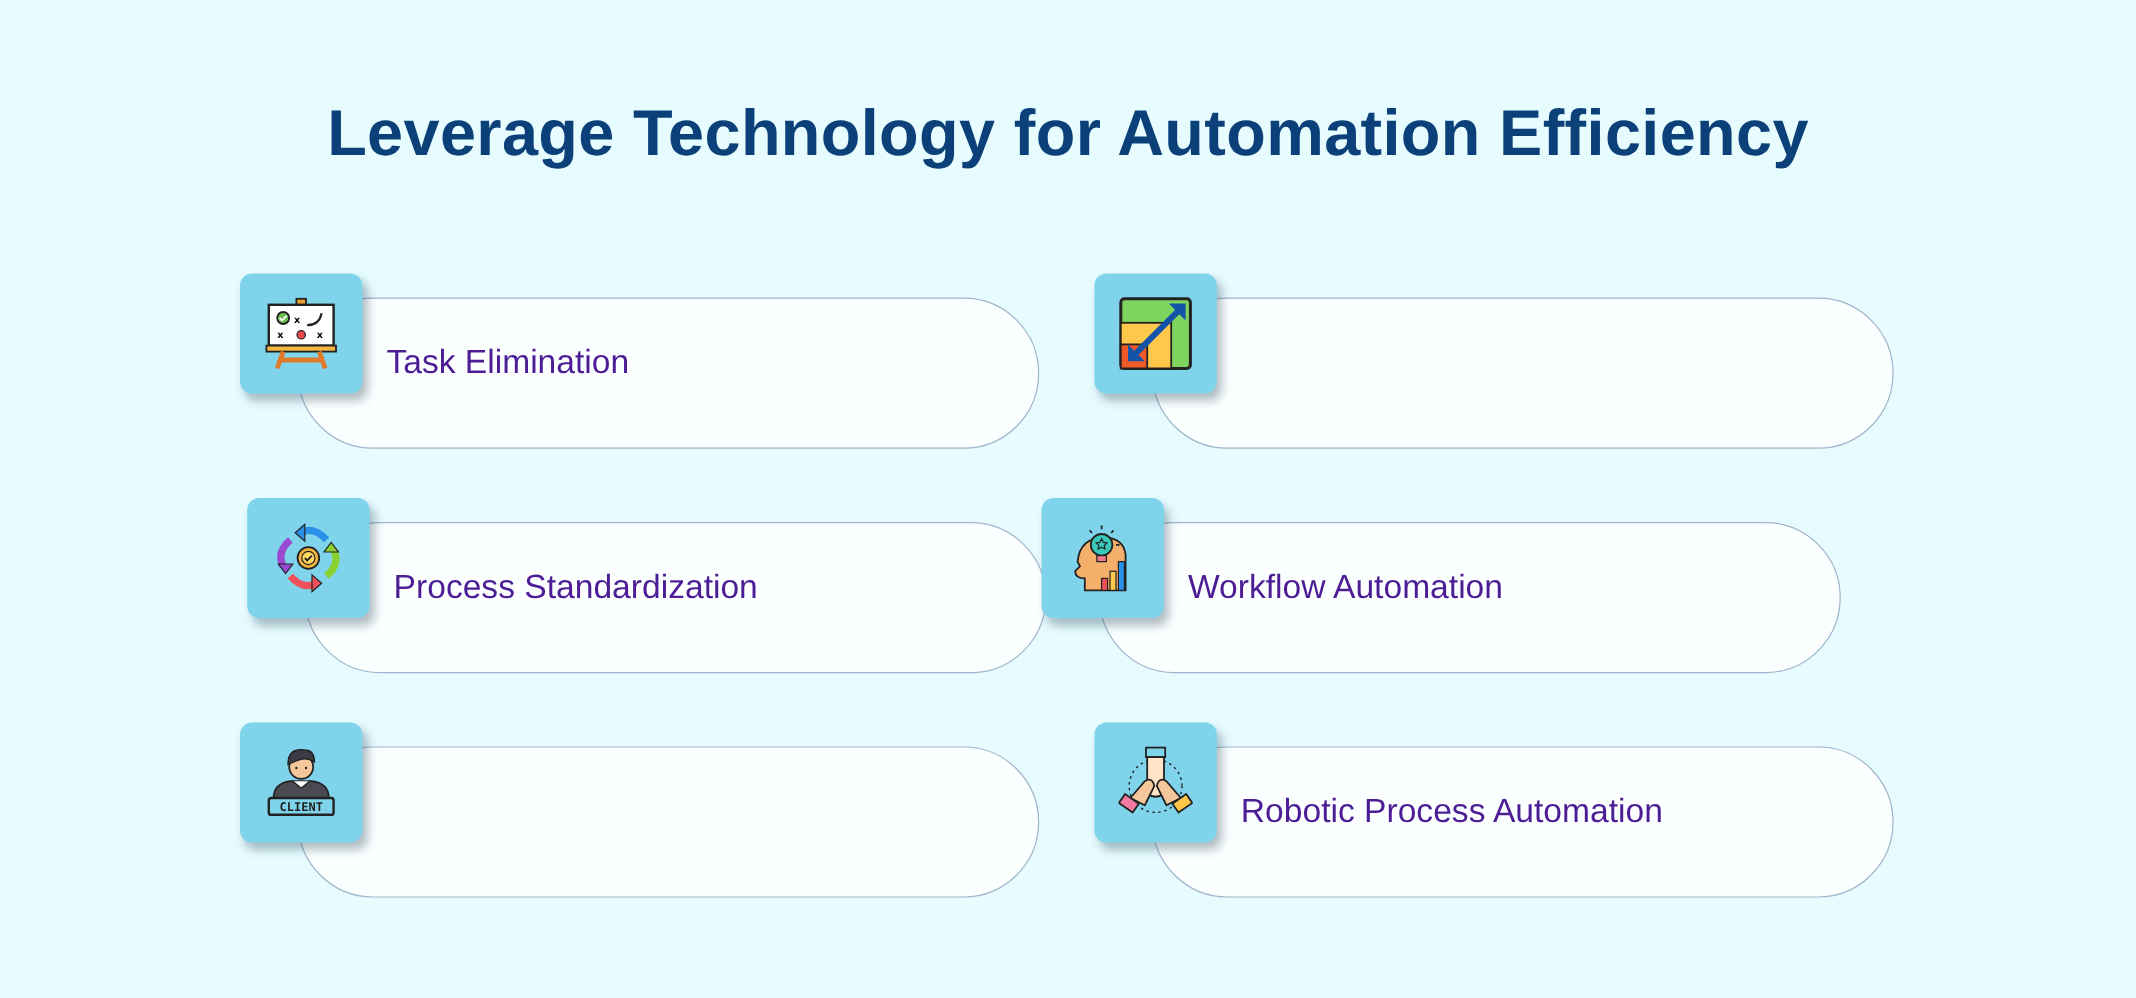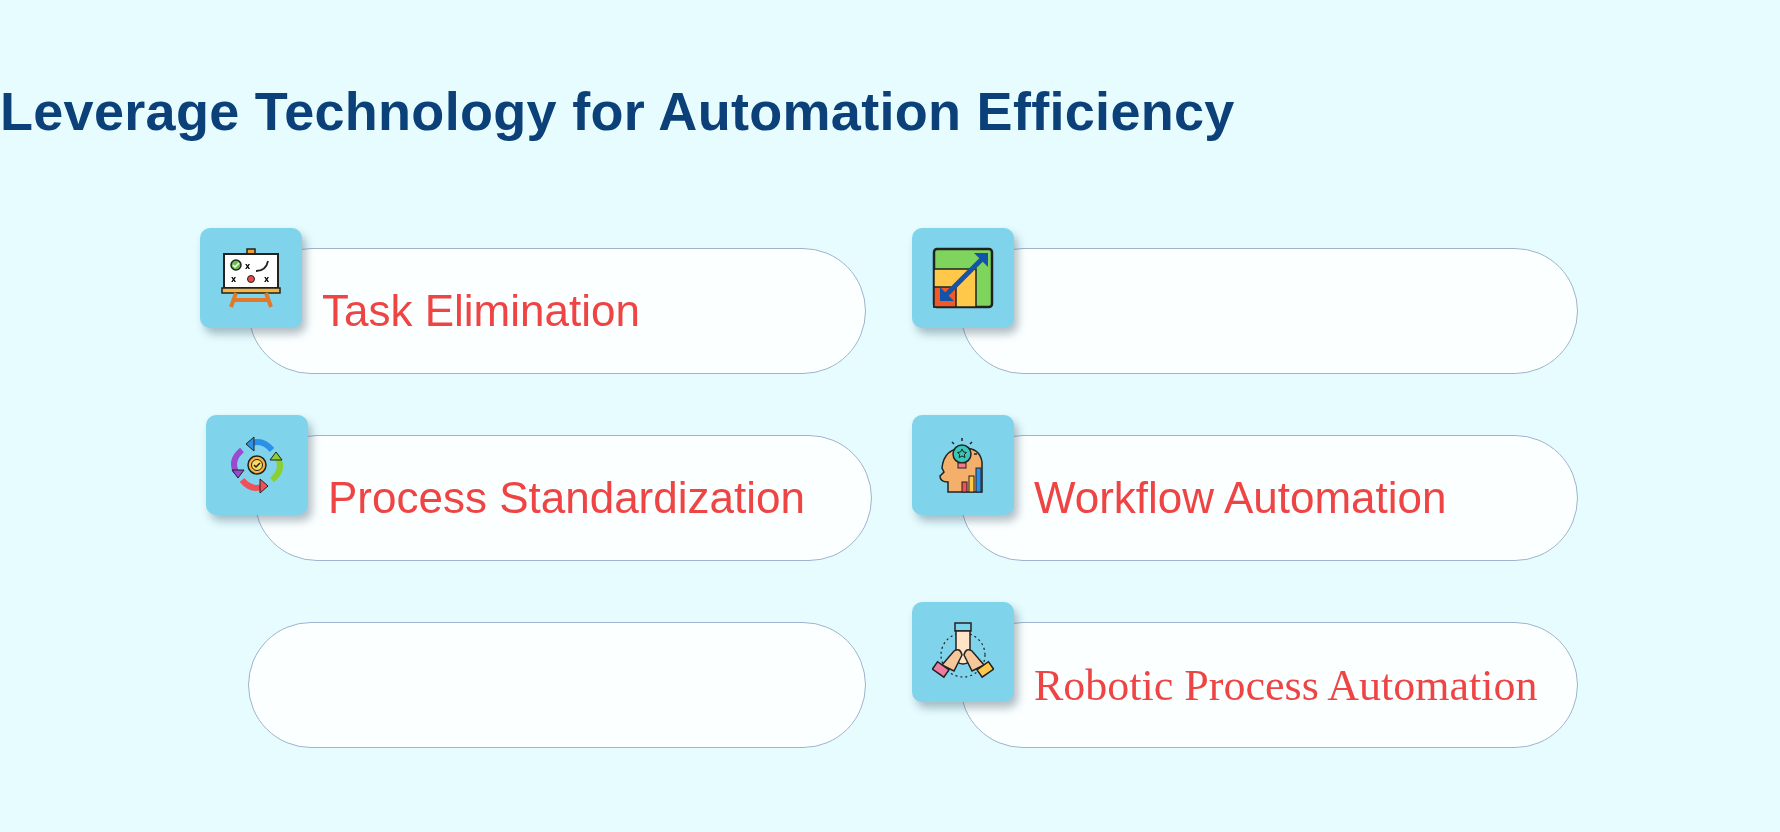--- a/index.html
+++ b/index.html
@@ -1,26 +1,26 @@
 <!DOCTYPE html>
 <html><head>
 <meta charset="utf-8">
 <style>
   html, body { margin:0; padding:0; }
   body { width:1780px; height:832px; background:#e6fcff; position:relative; overflow:hidden;
          font-family:"Liberation Sans", "DejaVu Sans", sans-serif; }
-  .title { position:absolute; left:0; top:80px; width:1780px; text-align:left;
+  .title { position:absolute; left:0; top:80px; width:1780px; text-align:center;
            font-size:54px; font-weight:bold; color:#0b4079; letter-spacing:0.3px; }
   .card { position:absolute; width:668px; height:150px; }
   .pill { position:absolute; left:48px; top:20px; width:618px; height:126px;
           background:#fbffff; border:1.5px solid #9fb4cc; border-radius:63px; box-sizing:border-box; }
   .iconbox { position:absolute; left:0; top:0; width:102px; height:100px; background:#7fd4ec;
              border-radius:10px; box-shadow:4px 6px 8px rgba(40,70,90,0.35);
              display:flex; align-items:center; justify-content:center; }
-  .label { position:absolute; left:122px; top:58px; font-size:44px; color:#ef4444; white-space:nowrap; }
+  .label { position:absolute; left:122px; top:58px; font-size:28px; color:#4c1d95; white-space:nowrap; }
   svg { display:block; }
 </style>
 </head>
 <body>
 
 <div class="title">Leverage Technology for Automation Efficiency</div>
 
 <div class="card" style="left:200px; top:228px;">
   <div class="pill"></div>
   <div class="iconbox">
@@ -74,44 +74,58 @@
         <path d="M56 26 l-12 0 l6 -8 z" fill="#8ad030" stroke="#222" stroke-width="1"></path>
         <circle cx="31" cy="31" r="9" fill="#f4b640" stroke="#222" stroke-width="1.5"></circle>
         <circle cx="31" cy="31" r="5.5" fill="#ffd860" stroke="#222" stroke-width="1"></circle>
         <path d="M28 31 l2 2 l4 -4" stroke="#222" stroke-width="1.5" fill="none"></path>
       </svg>
     </span>
   </div>
   <div class="label">Process Standardization</div>
 </div>
 
-<div class="card" style="left:912px; top:415px;text-align:right;">
+<div class="card" style="left:868px; top:415px;text-align:right;">
   <div class="pill"></div>
   <div class="iconbox">
     <span>
       <svg width="62" height="62" viewBox="0 0 62 62">
         <path d="M16 58 l0 -10 q-8 0 -8 -6 l4 -4 l-2 -4 q2 -20 22 -20 q16 0 18 14 l0 30 z" fill="#f4b06a" stroke="#222" stroke-width="1.5"></path>
         <circle cx="30" cy="20" r="9" fill="#3ac8b8" stroke="#222" stroke-width="1.5"></circle>
         <path d="M30 15 l1.5 3 l3 0.5 l-2.2 2 l0.6 3 l-2.9 -1.5 l-2.9 1.5 l0.6 -3 l-2.2 -2 l3 -0.5 z" fill="none" stroke="#222" stroke-width="1"></path>
         <rect x="26" y="29" width="8" height="5" fill="#f07a8a" stroke="#222" stroke-width="1"></rect>
         <path d="M30 4 v3 M20 8 l2 2 M40 8 l-2 2 M42 20 h3" stroke="#222" stroke-width="1.5"></path>
         <rect x="30" y="48" width="5" height="10" fill="#f0505a" stroke="#222" stroke-width="1"></rect>
         <rect x="37" y="42" width="5" height="16" fill="#ffc84a" stroke="#222" stroke-width="1"></rect>
         <rect x="44" y="34" width="5" height="24" fill="#2a90e8" stroke="#222" stroke-width="1"></rect>
       </svg>
     </span>
   </div>
   <div class="label">Workflow Automation</div>
 </div>
 
 <div class="card" style="left:200px; top:602px;">
   <div class="pill"></div>
+  <div class="iconbox">
+    <span>
+      <svg width="62" height="62" viewBox="0 0 62 62">
+        <path d="M8 44 q0 -12 14 -14 l18 0 q14 2 14 14 z" fill="#4a4a52" stroke="#222" stroke-width="1.5"></path>
+        <path d="M24 30 l7 6 l7 -6" fill="#fff" stroke="#222" stroke-width="1.2"></path>
+        <circle cx="31" cy="18" r="10" fill="#f6c79a" stroke="#222" stroke-width="1.5"></circle>
+        <path d="M20 16 q0 -14 14 -12 q8 0 8 10 q-6 -4 -12 -2 q-6 2 -10 4 z" fill="#3c3c46" stroke="#222" stroke-width="1.2"></path>
+        <circle cx="27" cy="19" r="1" fill="#222"></circle>
+          <circle cx="35" cy="19" r="1" fill="#222"></circle>
+        <rect x="4" y="44" width="54" height="14" rx="2" fill="#7fd4ec" stroke="#222" stroke-width="2"></rect>
+        <text x="31" y="55" font-size="10" font-family="DejaVu Sans Mono, monospace" font-weight="bold" text-anchor="middle" fill="#222">CLIENT</text>
+      </svg>
+    </span>
+  </div>
 </div>
 
-<div class="card" style="left:912px; top:602px;font-family:Liberation Serif, serif;">
+<div class="card" style="left:912px; top:602px;">
   <div class="pill"></div>
   <div class="iconbox">
     <span>
       <svg width="62" height="62" viewBox="0 0 62 62">
         <circle cx="31" cy="34" r="22" fill="none" stroke="#222" stroke-width="1.2" stroke-dasharray="2 3"></circle>
         <rect x="23" y="2" width="16" height="8" fill="#7fd4ec" stroke="#222" stroke-width="1.5"></rect>
         <path d="M24 10 l0 30 q7 6 14 0 l0 -30 z" fill="#ffe4c8" stroke="#222" stroke-width="1.5"></path>
         <path d="M10 44 l12 -14 q6 -4 8 4 l-8 16 z" fill="#f6c79a" stroke="#222" stroke-width="1.5"></path>
         <path d="M52 44 l-12 -14 q-6 -4 -8 4 l8 16 z" fill="#f6c79a" stroke="#222" stroke-width="1.5"></path>
         <rect x="2" y="44" width="14" height="9" transform="rotate(35 9 48)" fill="#f07aa0" stroke="#222" stroke-width="1.5"></rect>

